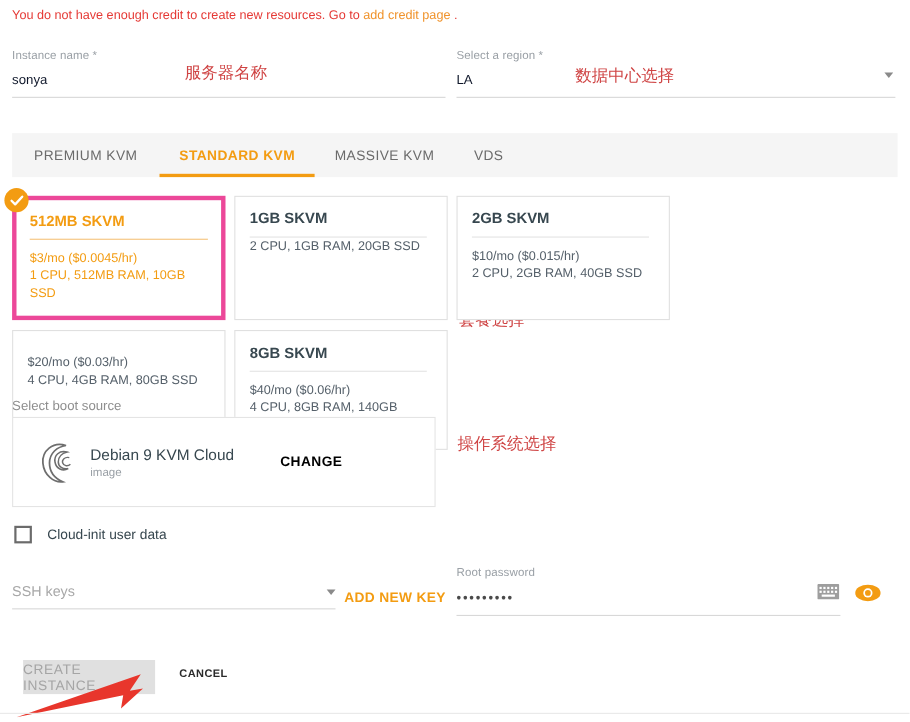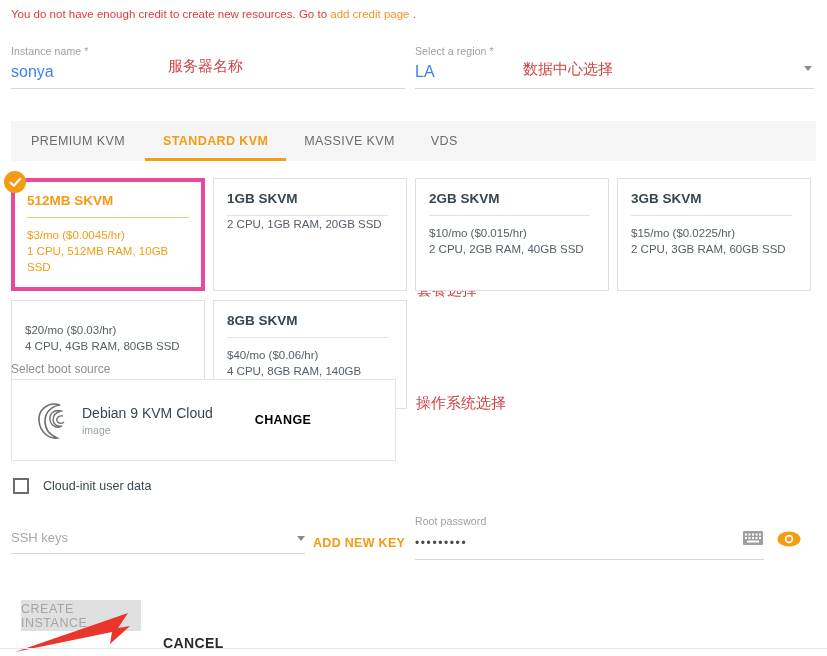--- a/index.html
+++ b/index.html
@@ -34,22 +34,22 @@
   .field {
     position: absolute;
   }
   .field .flabel {
     font-size: 10.5px;
     color: #9aa0a6;
     line-height: 14px;
     letter-spacing: .1px;
   }
   .field .fvalue {
-    font-size: 16px;
-    color: #3b82f6;
+    font-size: 12px;
+    color: #0f172a;
     line-height: 22px;
     padding-top: 3px;
   }
   .field .underline {
     border-bottom: 1px solid #d8d8d8;
     margin-top: 5px;
   }
   #instance-name-field { left: 11px; top: 44px; width: 394px; }
   #region-field { left: 415px; top: 44px; width: 399px; }
   .caret-down {
@@ -290,26 +290,25 @@
     letter-spacing: .5px;
     display: flex;
     align-items: center;
     justify-content: center;
     cursor: default;
   }
   .cancel-btn {
     position: absolute;
     left: 163px;
     top: 607px;
-    font-size: 14px;
+    font-size: 10px;
     font-weight: bold;
     letter-spacing: .4px;
     color: #2b2b2b;
     cursor: pointer;
-    margin-top: 28px;
   }
   .arrow-anno {
     position: absolute;
     left: 10px;
     top: 610px;
     pointer-events: none;
   }
   .bottom-rule {
     position: absolute;
     left: 0; right: 0;
@@ -367,25 +366,20 @@
       </div>
       <div class="plan">
         <div class="ptitle">1GB SKVM</div>
         <div class="pspec">2 CPU, 1GB RAM, 20GB SSD</div>
       </div>
       <div class="plan">
         <div class="ptitle">2GB SKVM</div>
         <div class="pprice">$10/mo ($0.015/hr)</div>
         <div class="pspec">2 CPU, 2GB RAM, 40GB SSD</div>
       </div>
-      <div class="plan">
-        <div class="ptitle">3GB SKVM</div>
-        <div class="pprice">$15/mo ($0.0225/hr)</div>
-        <div class="pspec">2 CPU, 3GB RAM, 60GB SSD</div>
-      </div>
     </div>
   <div class="plan-row" id="plan-row-2">
       <div class="plan">
         <div class="pprice">$20/mo ($0.03/hr)</div>
         <div class="pspec">4 CPU, 4GB RAM, 80GB SSD</div>
       </div>
       <div class="plan">
         <div class="ptitle">8GB SKVM</div>
         <div class="pprice">$40/mo ($0.06/hr)</div>
         <div class="pspec">4 CPU, 8GB RAM, 140GB SSD</div>

